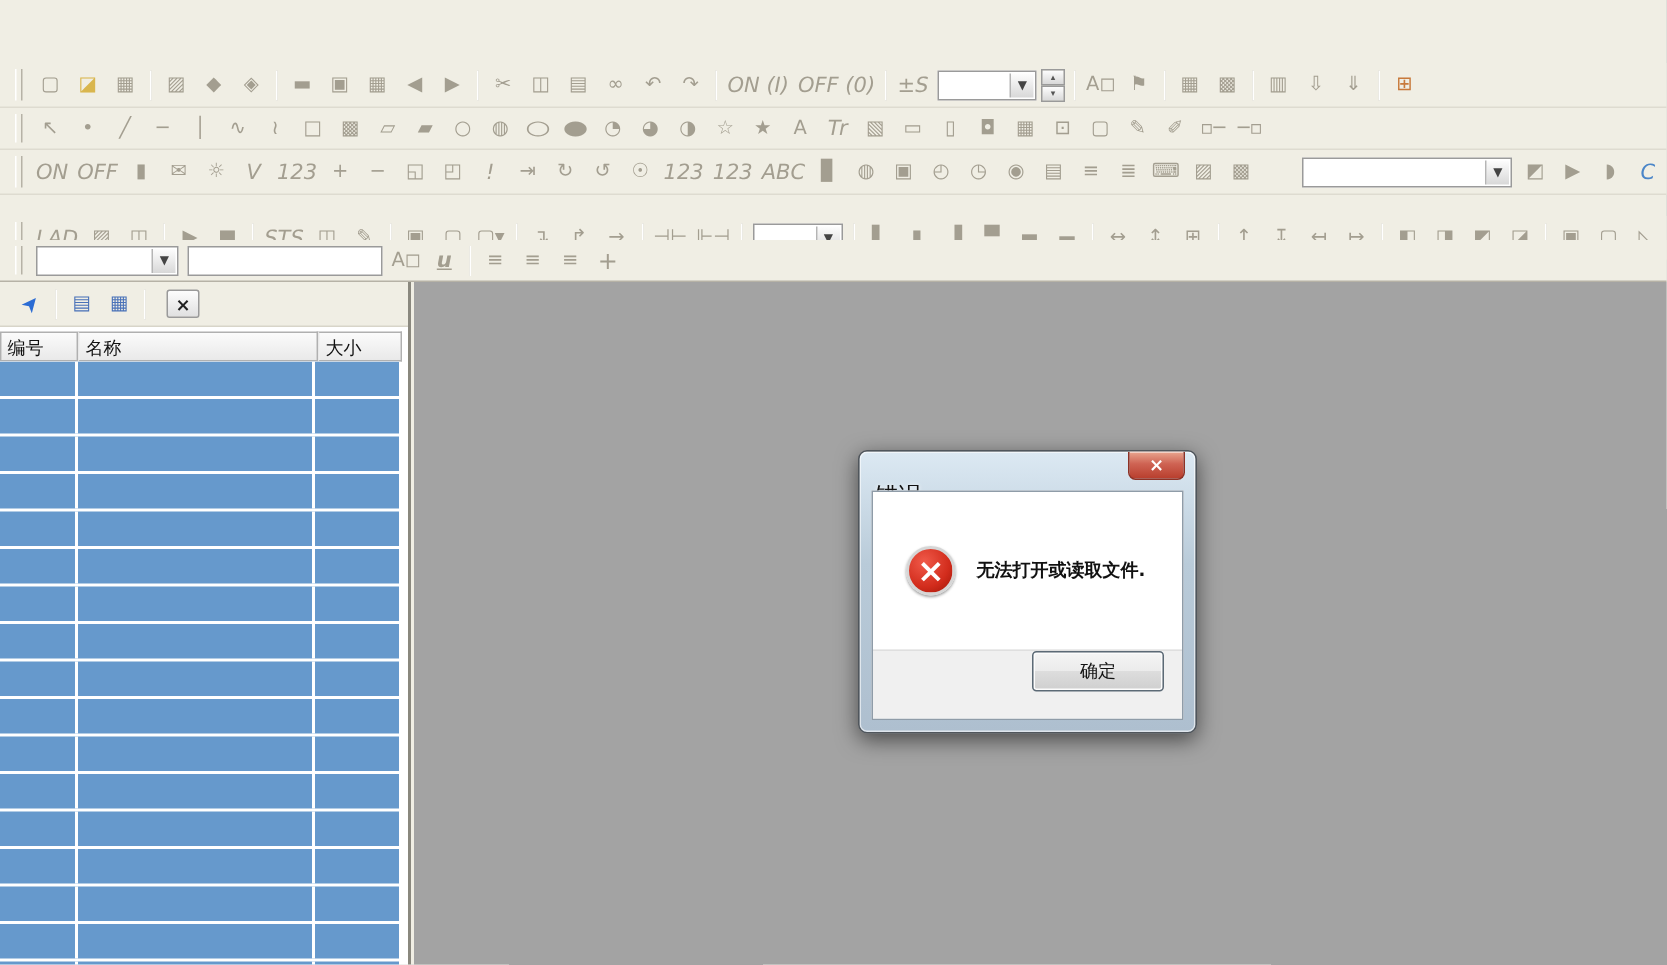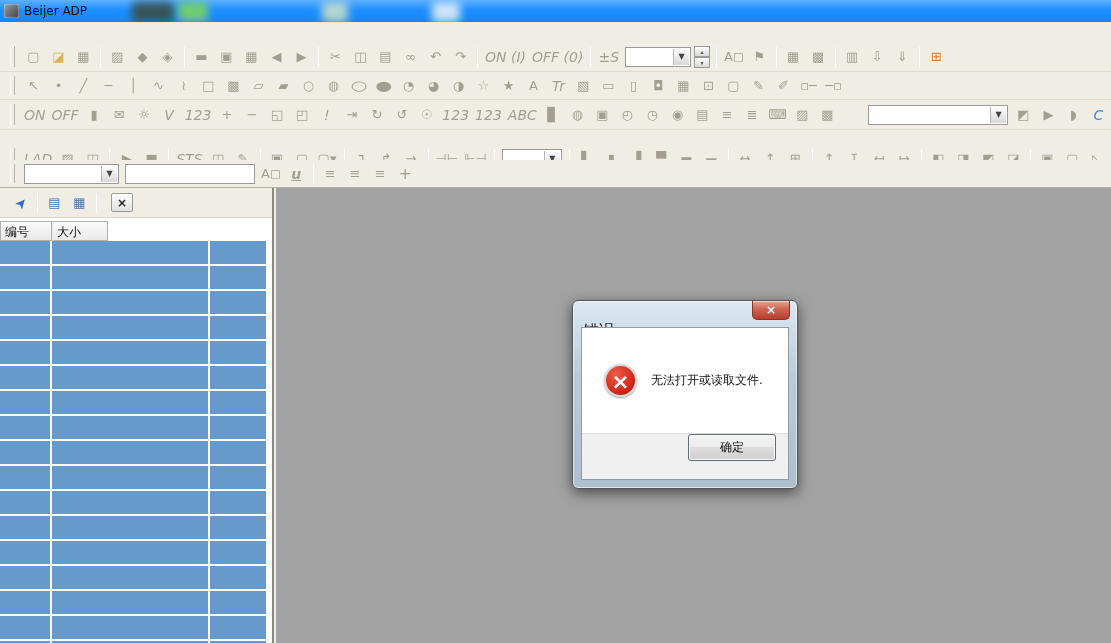--- a/index.html
+++ b/index.html
@@ -94,42 +94,34 @@
     box-shadow:inset 0 1px 0 rgba(255,255,255,.5); }
   .dlg-inner { position:absolute; left:8px; right:8px; top:26px; bottom:8px;
     background:#fff; border:1px solid #8f9ca8; }
   .dlg-body { position:absolute; left:0; right:0; top:0; bottom:46px; background:#fff;
     display:flex; align-items:center; padding-left:22px; }
   .err-icon { width:33px; height:33px; border-radius:50%;
     background:radial-gradient(circle at 35% 30%, #f05a4a, #d22c1c 60%, #9e1507);
     border:2px solid #d6d6d6; box-shadow:0 1px 2px rgba(0,0,0,.4);
     color:#fff; font-size:22px; font-weight:bold; text-align:center; line-height:31px;
     flex:none; }
-  .err-msg { font-size:12px; color:#111; margin-left:14px; }
+  .err-msg { font-size:12px; color:#111; margin-left:14px;font-weight:bold; }
   .dlg-footer { position:absolute; left:0; right:0; bottom:0; height:46px;
     background:#f0f0f0; border-top:1px solid #dfdfdf;
     display:flex; align-items:flex-start; justify-content:flex-end; padding-right:12px; }
   .ok-btn { width:88px; height:27px; font-size:12px; color:#111;
     background:linear-gradient(#f5f5f5,#ebebeb 50%,#dddddd 50%,#cfcfcf);
     border:1px solid #5c6a76; border-radius:3px;
     box-shadow:inset 0 0 0 1px #fcfcfc; text-align:center; line-height:25px; }
 </style>
 </head>
 <body>
 
 <div class="app" data-name="application-window">
 
-  <div class="titlebar" data-name="title-bar">
-    <div class="appicon" data-name="app-icon"></div>
-    <span class="apptitle" data-name="window-title">Beijer ADP</span>
-    <div class="blob blob1" data-name="background-desktop-icon"></div>
-    <div class="blob blob2" data-name="background-desktop-icon"></div>
-    <div class="blob blob3" data-name="background-desktop-icon"></div>
-    <div class="blob blob4" data-name="background-desktop-icon"></div>
-  </div>
 
 
   <div class="tbrow" id="tb1" data-name="toolbar-standard">
       <div class="tbtn" data-name="new-file-icon">
         <span class="glyph">▢</span>
       </div>
       <div class="tbtn" data-name="open-file-icon">
         <span class="glyph" style="color: rgb(217, 182, 78);">◪</span>
       </div>
       <div class="tbtn" data-name="save-file-icon">
@@ -601,20 +593,21 @@
         <div class="tbtn" data-name="detail-view-icon">
           <span class="glyph" style="color: rgb(74, 114, 184);">▦</span>
         </div>
         <div class="tsep" data-name="toolbar-separator"></div>
         <div class="tbtn" data-name="close-panel-button">
           <span class="glyph">×</span>
         </div>
       </div>
     <div class="thead" data-name="table-header">
         <div class="thcell" data-name="column-header-编号" style="width: 52px;">编号</div>
+        <div class="thcell" data-name="column-header-名称" style="width: 160px;">名称</div>
         <div class="thcell" data-name="column-header-大小" style="width: 56px;">大小</div>
       </div>
     <div class="tbody" data-name="screen-table">
         <div class="trow" data-name="table-row">
           <div class="tcell" data-name="table-cell" style="width: 52px; background: rgb(102, 153, 204);"></div>
           <div class="tcell" data-name="table-cell" style="width: 160px; background: rgb(102, 153, 204);"></div>
           <div class="tcell" data-name="table-cell" style="width: 56px; background: rgb(102, 153, 204);"></div>
         </div>
         <div class="trow" data-name="table-row">
           <div class="tcell" data-name="table-cell" style="width: 52px; background: rgb(102, 153, 204);"></div>

